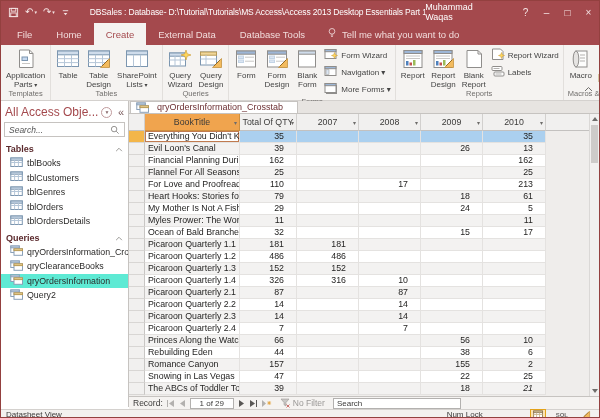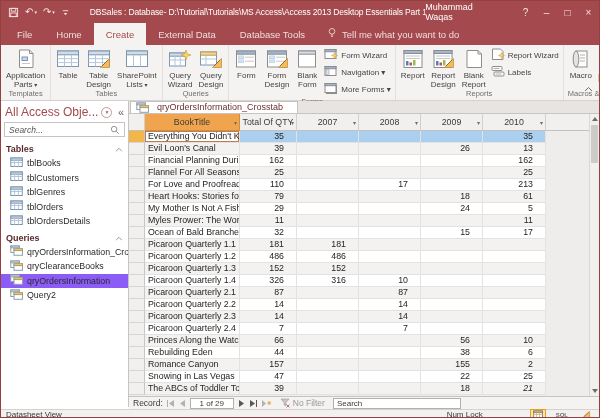--- a/index.html
+++ b/index.html
@@ -37,21 +37,21 @@
 
 .navpane{position:absolute;left:0;top:100px;width:128px;bottom:10px;background:#fff;border-right:1px solid #c6c3c0;overflow:hidden}
 .nav-title{display:flex;align-items:center;color:#a4494d;font-size:12px;padding:4px 4px 3px;white-space:nowrap}
 .nav-drop-circle{width:11px;height:11px;min-width:11px;border:1px solid #c09a9c;border-radius:50%;font-size:5px;display:flex;align-items:center;justify-content:center;color:#8a6a6c;margin-left:3px}
 .nav-collapse{margin-left:auto;color:#7a5a5c;font-size:11px}
 .nav-search{margin:0 3px 3px;border:1px solid #c6c3c0;height:15px;display:flex;align-items:center;padding:0 4px;font-size:8.5px;color:#555;font-style:italic}
 .nav-search svg{margin-left:auto}
 .nav-section{display:flex;align-items:center;font-weight:bold;color:#5b2a2d;font-size:9px;padding:4px 5px 2px}
 .nav-section .chev{margin-left:auto;color:#8a8886}
 .nav-item{display:flex;align-items:center;gap:4px;height:14.5px;padding-left:9px;font-size:8.8px;color:#2b2a29;white-space:nowrap;overflow:hidden}
-.nav-item.selected{background:#8b5cf6}
+.nav-item.selected{background:#5eead4}
 .nav-item svg{flex:none}
 
 .content-tabstrip{position:absolute;left:128px;top:100px;right:0;height:13px;background:#e7e4e1;display:flex;align-items:stretch;border-bottom:1px solid #c6c3c0}
 .doc-tab{display:flex;align-items:flex-start;gap:8px;background:#fff;border:1px solid #c6c3c0;border-bottom:none;padding:0 14px 0 5px;font-size:9px;color:#6d3033;margin-left:1px;white-space:nowrap}
 
 .sheet{position:absolute;left:128px;top:113px;right:0;height:282px;background:#efedeb;overflow:hidden}
 .gridwrap{position:absolute;left:0;top:0;right:10px;bottom:0;overflow:hidden}
 .hrow{display:flex;height:17px}
 .hcell{background:#f1f0ef;border-right:1px solid #d2d0ce;border-bottom:1px solid #c3c1bf;display:flex;align-items:center;justify-content:center;font-size:8.8px;color:#3b3a39;position:relative}
 .hcell .harrow{position:absolute;right:2px;font-size:6px;color:#6f6d6b}

